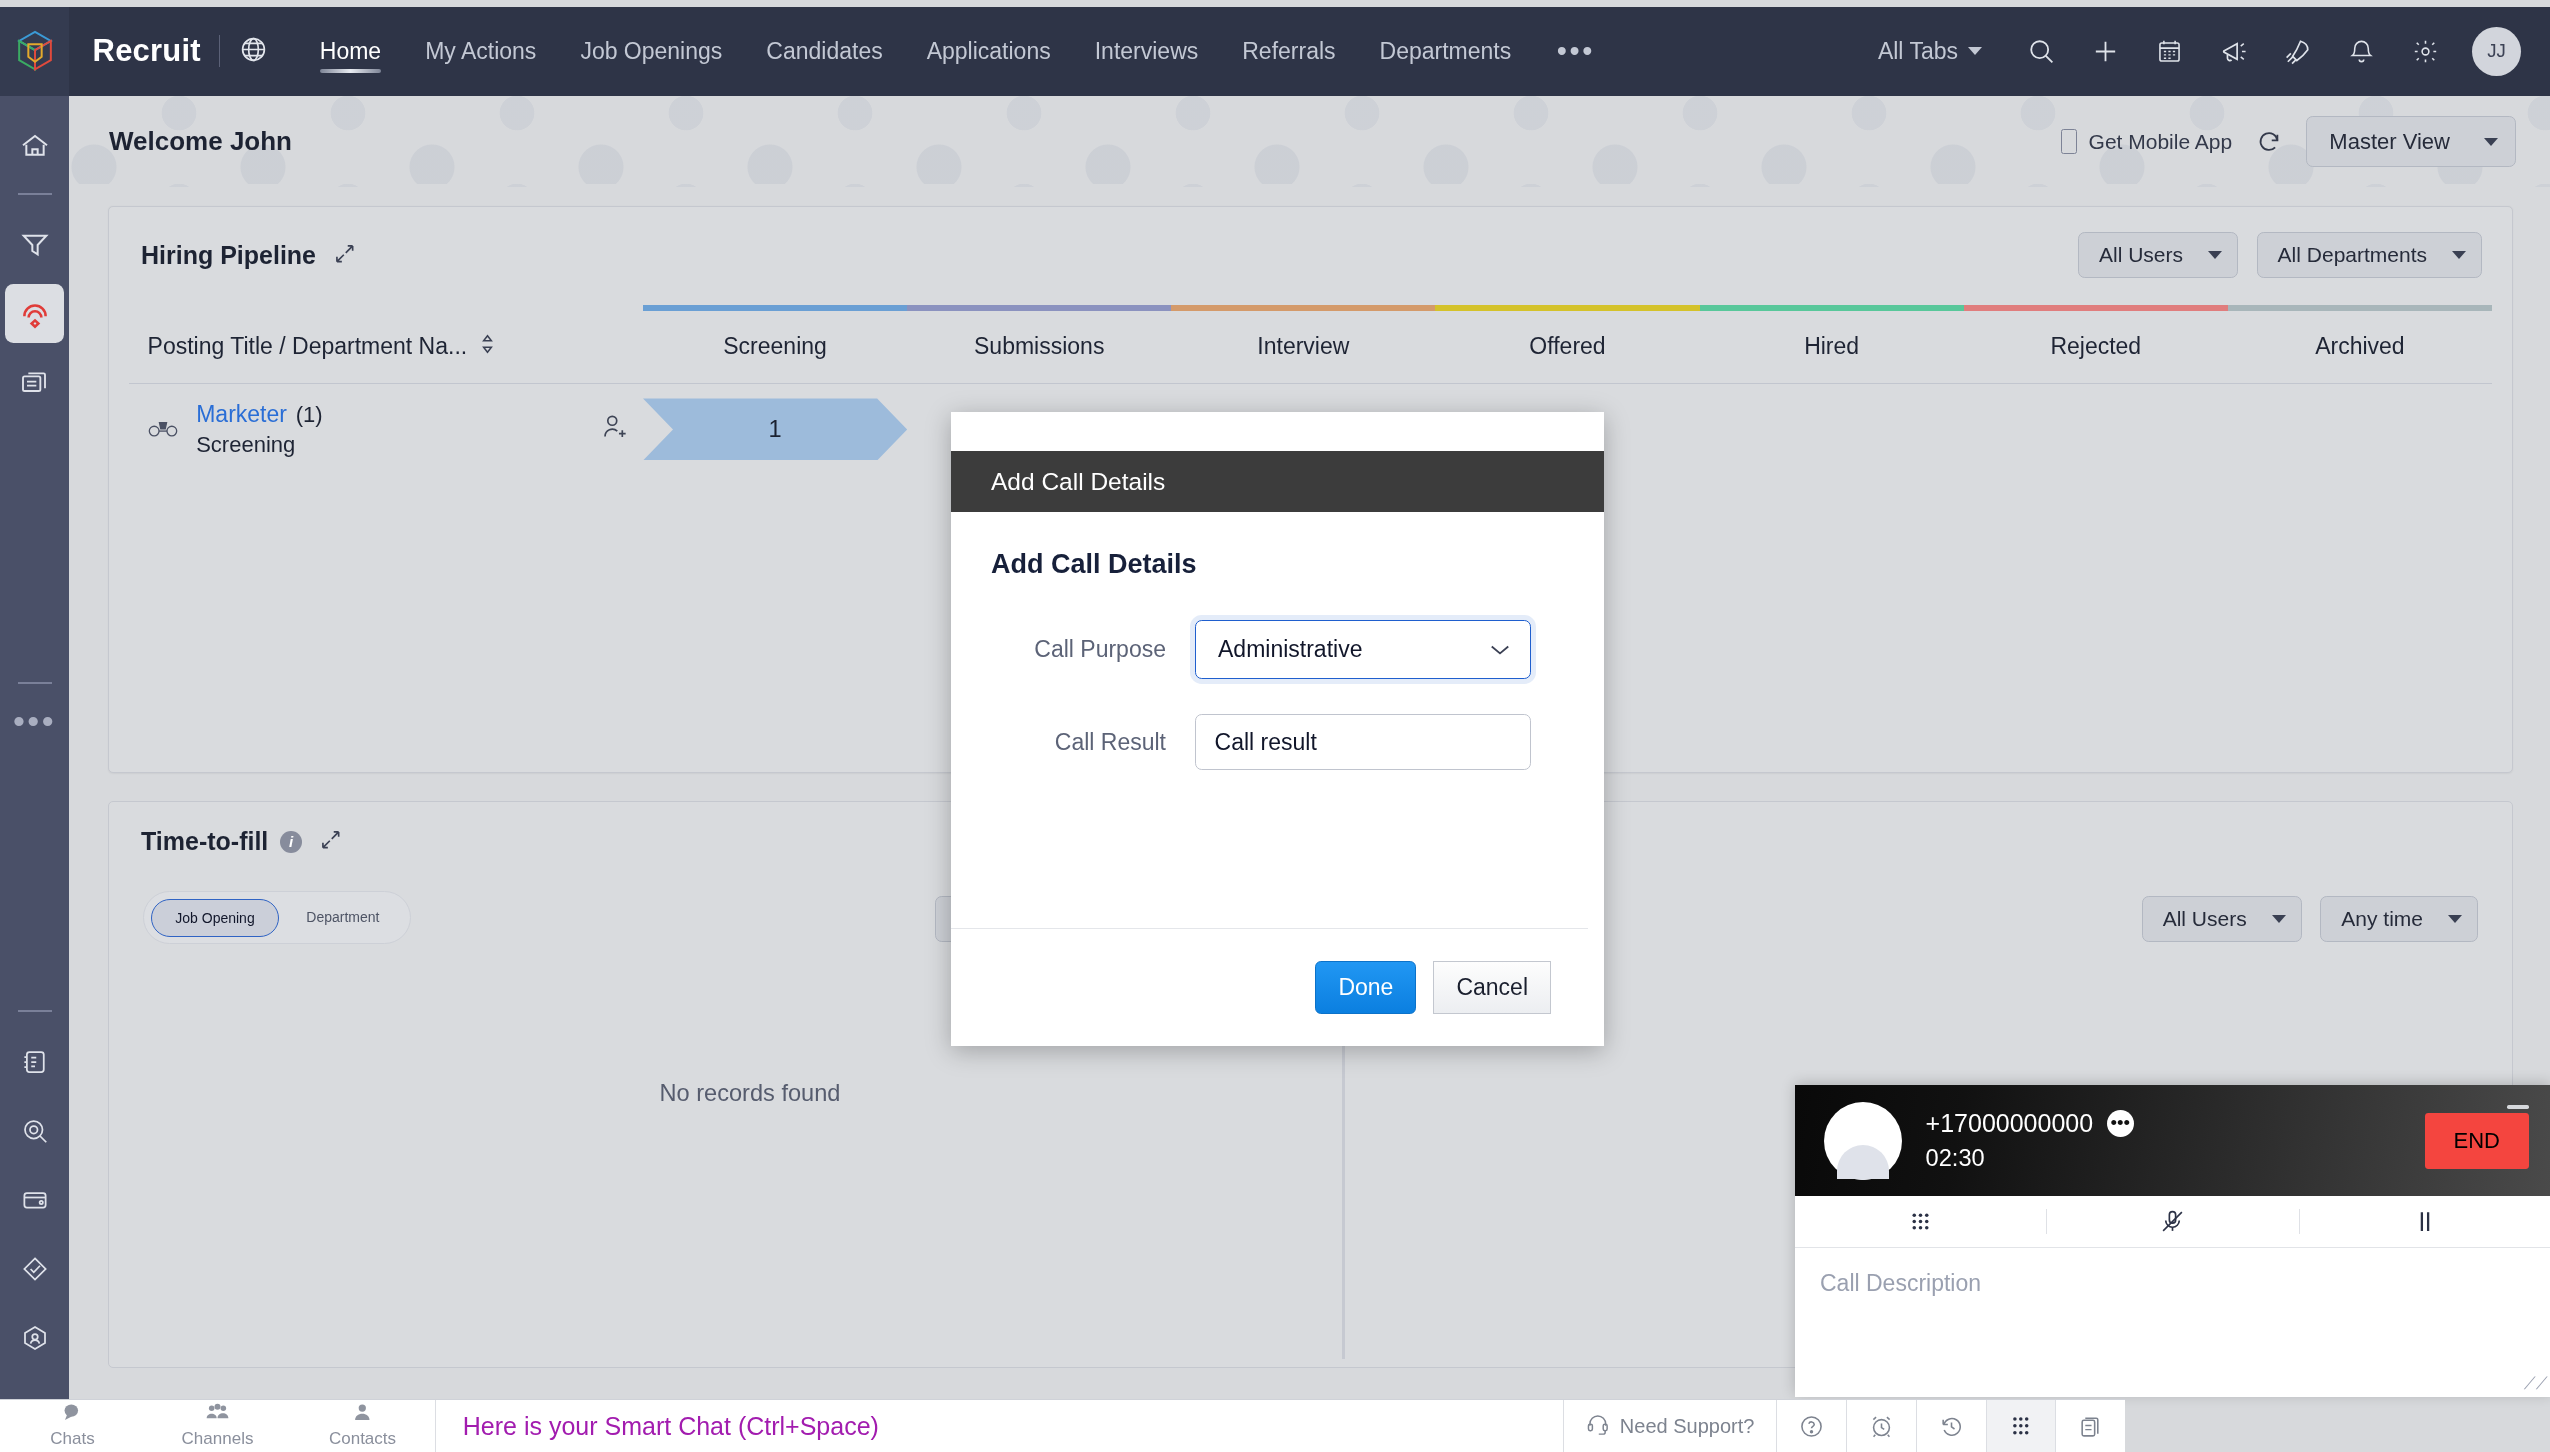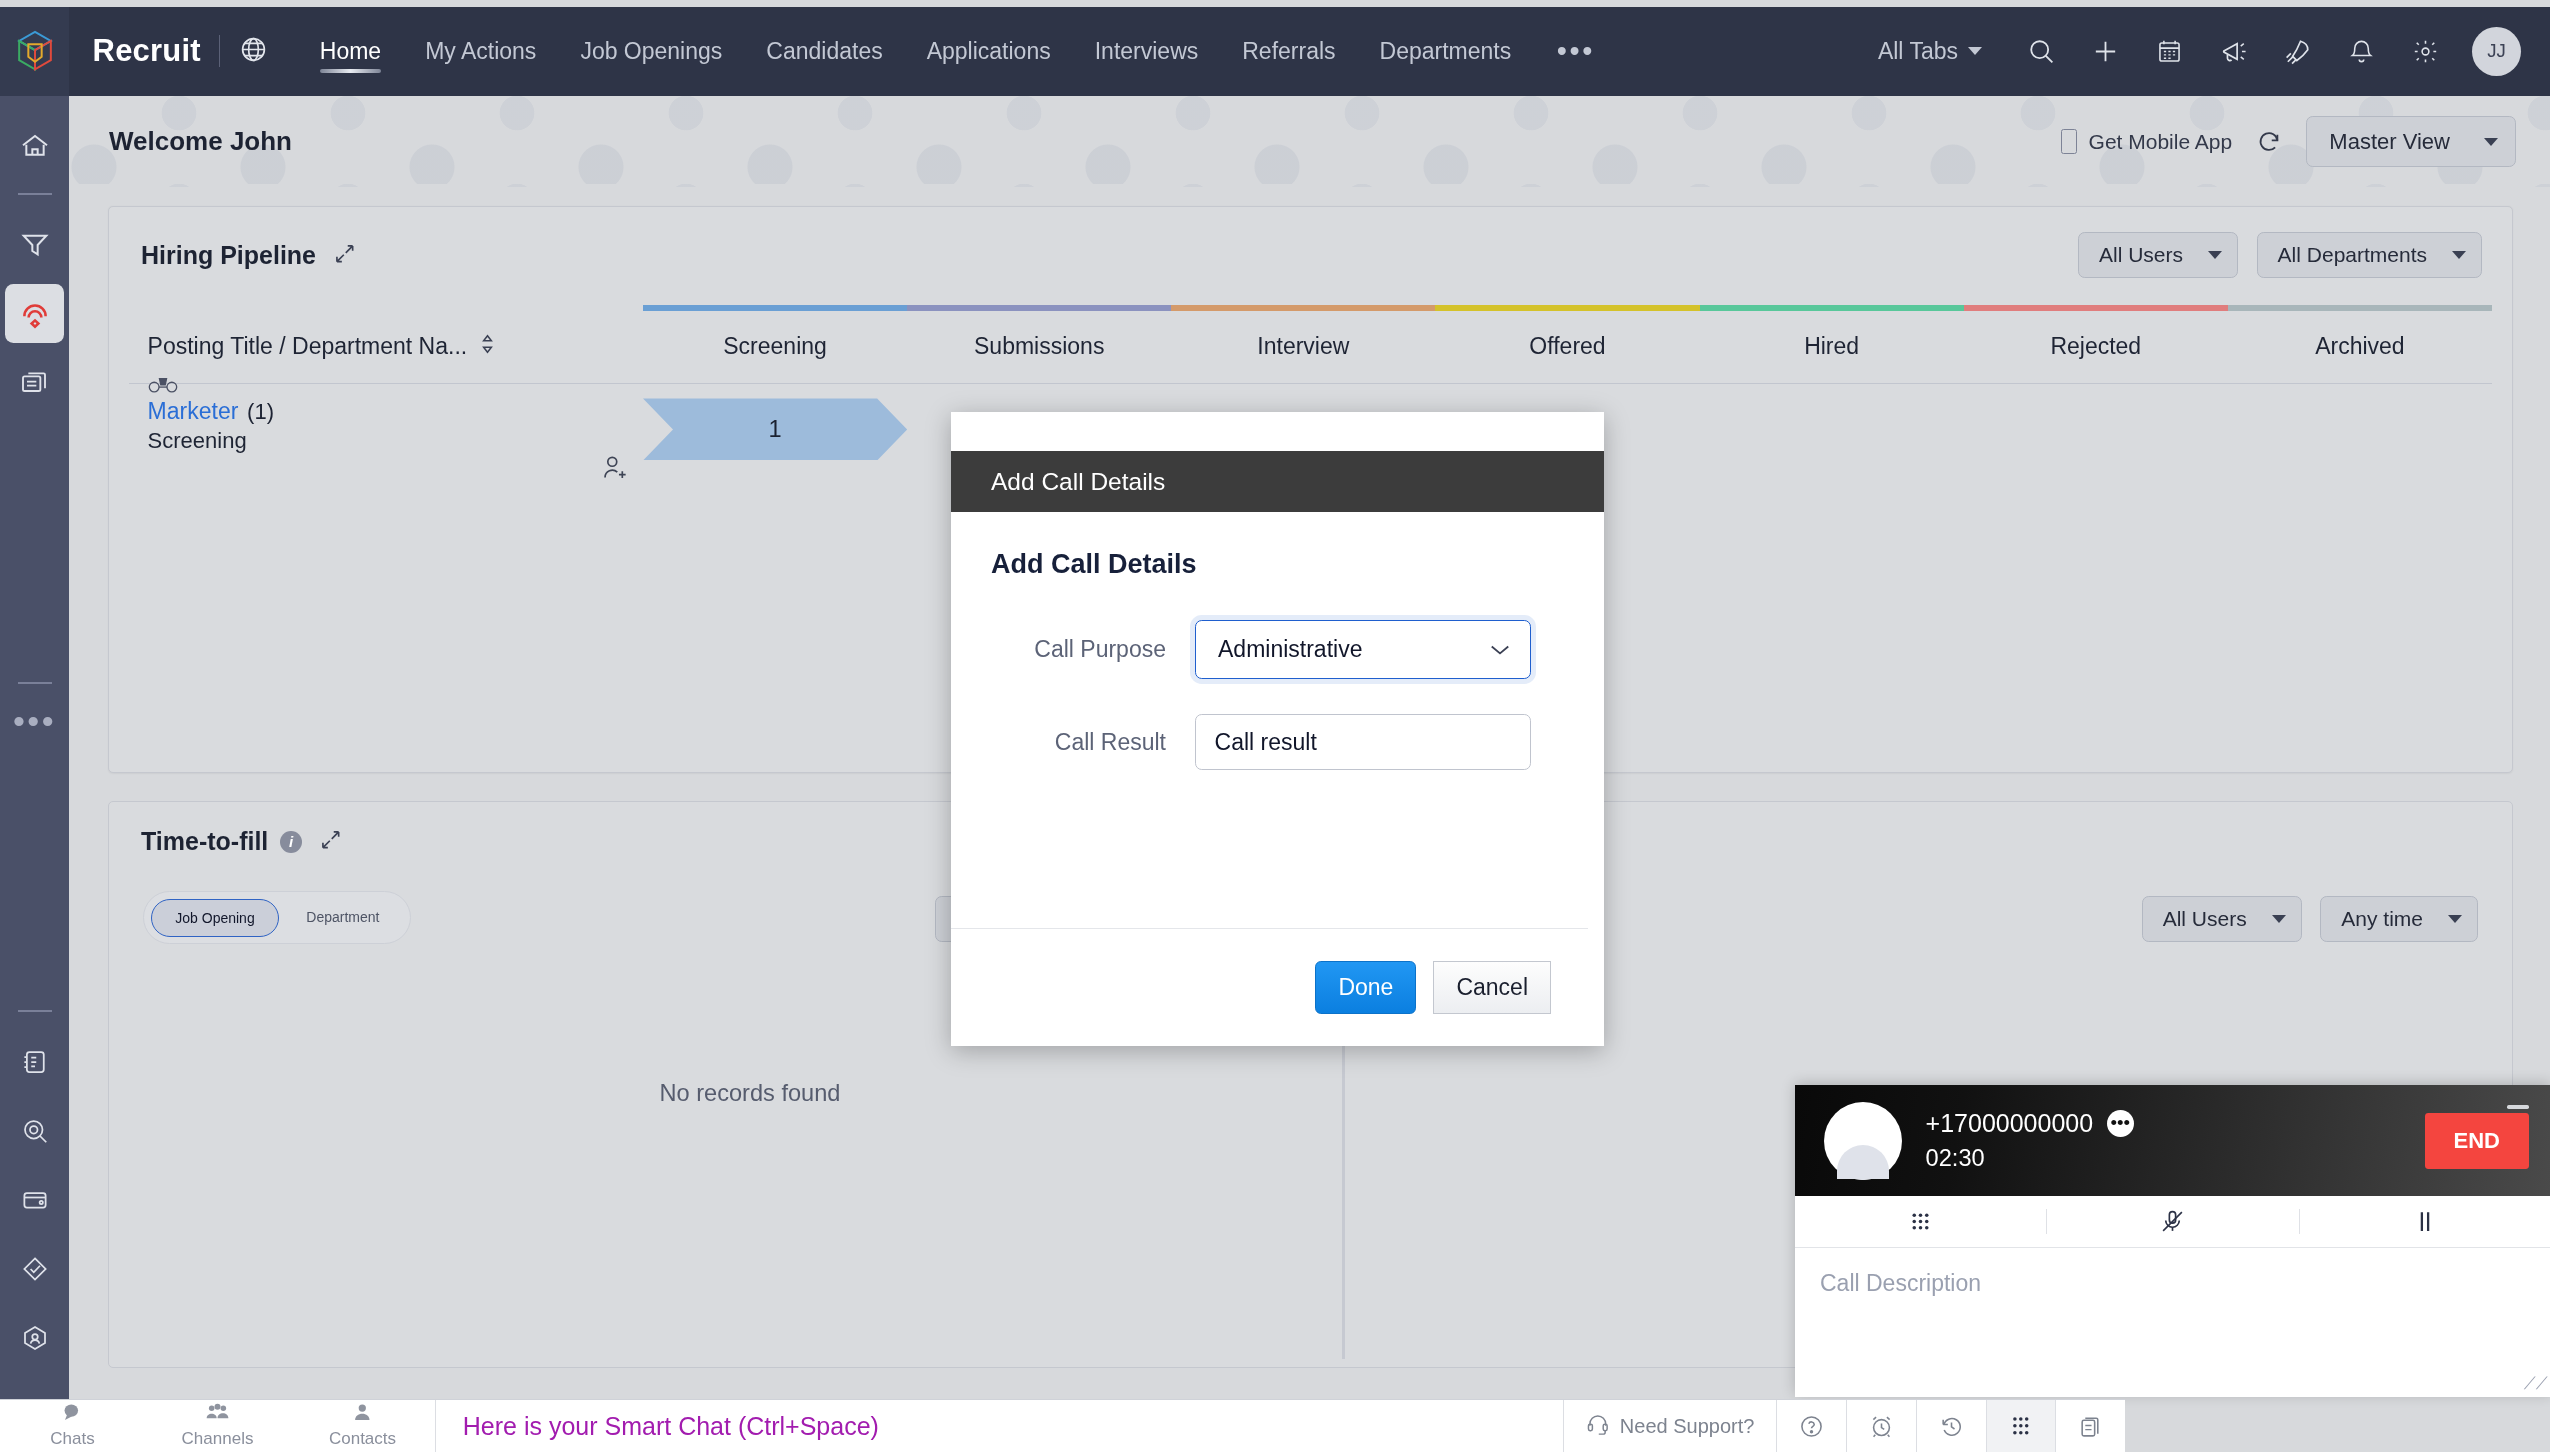--- a/index.html
+++ b/index.html
@@ -108,21 +108,21 @@
   
   #ptable { position:absolute; top:98px; left:20px; right:20px; }
   #pcolors { display:flex; height:5.9px; }
   #pcolors .seg { flex:1; }
   #phead { display:flex; align-items:center; height:73px; border-bottom:1.7px solid #c2c6cf;}
   #phead .c0 { width: 514px; display:flex; align-items:center; gap:11.8px; padding-left:18.6px; }
   #phead .cx { flex:1; text-align:center; font-size:23px; color:#1e2434; }
   .colhdr-label { font-size:23px; color:#1e2434; }
   .sort-ico { color:#3a4053; font-size:18.6px; }
   #prow { display:flex; align-items:center; height: 91px; }
-  #prow .c0 { width: 514px; display:flex; align-items:flex-start; padding-left:18.6px;flex-direction:column; }
+  #prow .c0 { width: 514px; display:flex; align-items:center; padding-left:18.6px; }
   .bino { color:#4b5164; margin-right:18.6px; }
   .posting-name { color:#2a6ed6; font-size:23px; }
   .posting-count { color:#1e2434; font-size:22px; margin-left:5px; }
   .posting-dept { color:#1e2434; font-size:22px; margin-top:3.4px; }
   .adduser { margin-left:auto; margin-right:15px; color:#3e4455; }
   .chev-cell {
     flex:1; height:62px; position:relative; display:flex; align-items:center; justify-content:center;
   }
   .chev-shape {
     position:absolute; inset:0; background:#9dbbdb;
@@ -201,22 +201,22 @@
   }
   #call-avatar { width: 78px; height: 78px; border-radius:50%; background:#fff;
     display:flex; align-items:flex-end; justify-content:center; overflow:hidden; flex: 0 0 auto; }
   .av-head { width:34px;height:34px;border-radius:50%;background:#dfe2ea; margin-bottom:-5px; }
   .av-body { width:52px;height:34px;border-radius:27px 27px 0 0;background:#dfe2ea; position:absolute; bottom:17px; }
   #call-info { margin-left: 23.6px; color:#fff; }
   #call-num { font-size: 25px; display:flex; align-items:center; gap: 13.5px; }
   .dots-badge { width:27px;height:27px;border-radius:50%;background:#fff;color:#111;
     font-size:18.6px; display:flex; align-items:center; justify-content:center; line-height:1;}
   #call-timer { font-size: 23.6px; margin-top: 6.7px; }
-  #end-btn { margin-left:auto; background:#f4453f; color:#ffffff; font-size:22px;
-    font-weight:bold; padding: 15px 29px; border-radius: 3.4px; }
+  #end-btn { margin-left:auto; background:#f4453f; color:#000000; font-size:22px;
+    font-weight:normal; padding: 15px 29px; border-radius: 3.4px; }
   #minimize { position:absolute; top: 20px; right: 22px; width: 22px; height: 4.2px; background:#d6d8dc; border-radius:1.7px; }
   #call-actions { height: 52px; display:flex; align-items:center; border-bottom:0.8px solid #e2e4e8; }
   .cact { flex:1; display:flex; align-items:center; justify-content:center; color:#2b3145; }
   .cact + .cact { border-left:0.8px solid #dfe1e6; }
   #call-desc { padding: 22px 25px; font-size:23px; color:#9aa0b0; }
   #resize-grip { position:absolute; right:3.4px; bottom:3.4px; color:#9aa0b0; font-size:17px; }
 
   
   #bottombar {
     position:absolute; left:0; bottom:0; width:2125px; height:53px;

